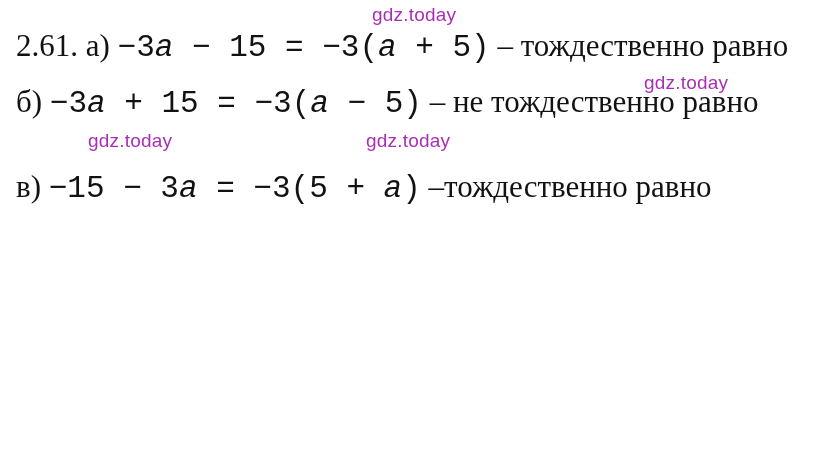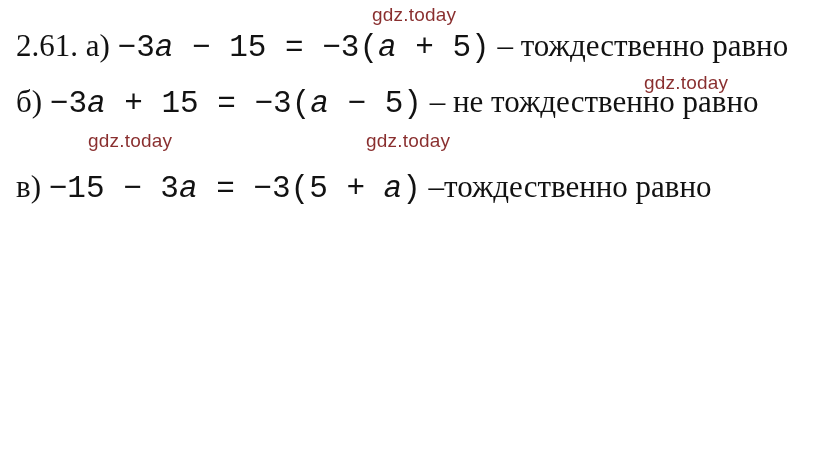--- a/index.html
+++ b/index.html
@@ -62,21 +62,21 @@
   .verdict {
     font-family: "Liberation Serif", serif;
     text-align: right;
   }
 
   
   .wm {
     position: absolute;
     font-family: "Liberation Sans", sans-serif;
     font-size: 19px;
-    color: #7f1d1d;
+    color: #a21caf;
     opacity: 0.92;
     white-space: nowrap;
     letter-spacing: 0.2px;
     text-align: center;
   }
   .wm-1 { left: 372px; top: 4px; }
   .wm-2 { left: 644px; top: 72px; }
   .wm-3 { left: 88px; top: 130px; }
   .wm-4 { left: 366px; top: 130px; }
 </style>

